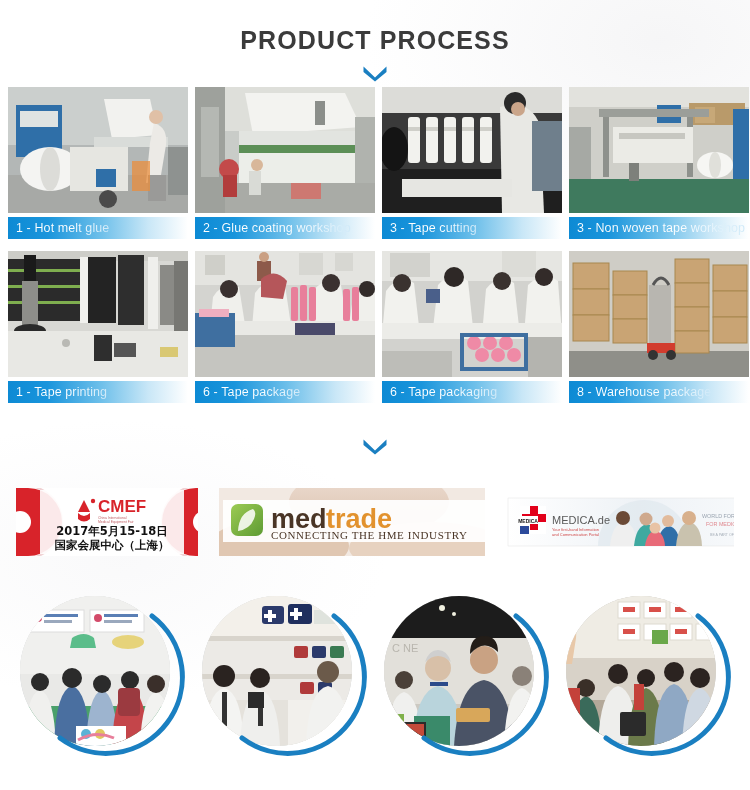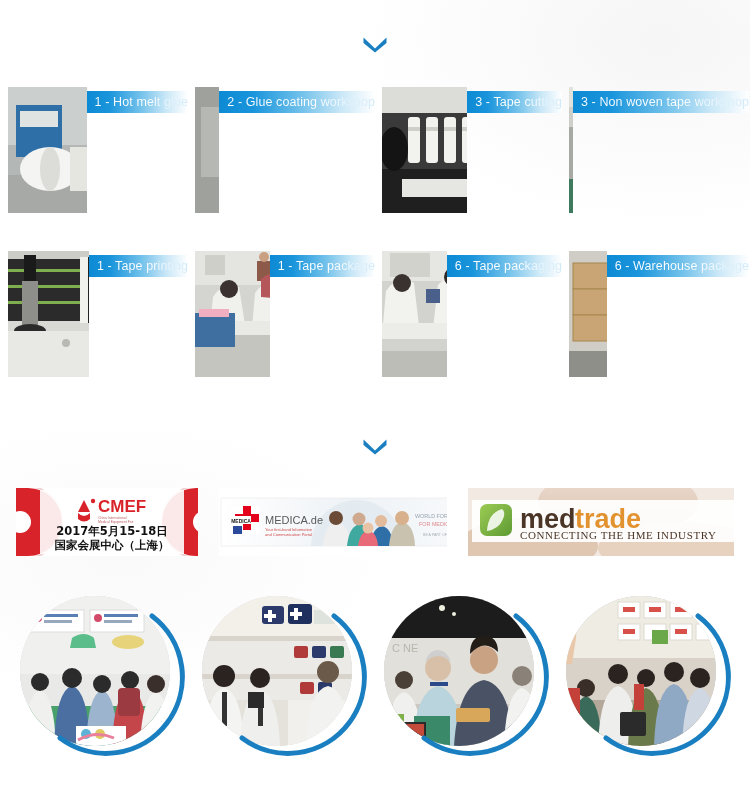--- a/index.html
+++ b/index.html
@@ -47,21 +47,21 @@
     width: 734px;
     display: flex;
     gap: 7px;
   }
   .grid-row-1 { top: 87px; }
   .grid-row-2 { top: 251px; }
 
   .tile {
     width: 180px;
     display: flex;
-    flex-direction: row;
+    flex-direction: column;
   }
 
   .photo {
     width: 180px;
     height: 126px;
     overflow: hidden;
     position: relative;
     background: #cfd3d6;
   }
   .photo svg { display: block; width: 180px; height: 126px; }
@@ -138,20 +138,21 @@
     height: 168px;
     pointer-events: none;
   }
 </style>
 </head>
 <body>
 
 <div class="page">
 
   <div style="position:absolute;top:26px;left:0;width:750px;">
+    <div class="section-title">PRODUCT PROCESS</div>
     <svg class="chevron" viewBox="0 0 26 18">
       <path d="M1.5 2.5 L13 13.5 L24.5 2.5 L24.5 8 L13 17.5 L1.5 8 Z" fill="#1a7fc1"></path>
     </svg>
   </div>
 
   <div class="grid grid-row-1">
 
     <div class="tile">
       <div class="photo">
         <svg viewBox="0 0 180 126" preserveAspectRatio="none">
@@ -328,21 +329,21 @@
             <rect x="157" y="36" width="7" height="34" rx="2"></rect>
           </g>
           <rect y="70" width="180" height="14" fill="#e9e9e5"></rect>
           <rect y="84" width="180" height="42" fill="#c5c5c0"></rect>
           <rect x="0" y="62" width="40" height="34" fill="#3f6fa0"></rect>
           <rect x="4" y="58" width="30" height="8" fill="#efafc0"></rect>
           <rect x="100" y="72" width="40" height="12" fill="#4a4a6a"></rect>
         </svg>
       </div>
       <div class="caption">
-        <span class="caption-text">1 - Tape package</span>
+        <span class="caption-text">6 - Tape package</span>
       </div>
     </div>
 
     <div class="tile">
       <div class="photo">
         <svg viewBox="0 0 180 126" preserveAspectRatio="none">
           <rect width="180" height="126" fill="#d2d2ce"></rect>
           <rect y="0" width="180" height="30" fill="#e6e6e2"></rect>
           <rect x="8" y="2" width="40" height="24" fill="#d2d2cd"></rect>
           <rect x="120" y="0" width="34" height="26" fill="#dcdcd7"></rect>
@@ -397,21 +398,21 @@
             <rect x="144" y="66" width="34" height="26"></rect>
           </g>
           <rect x="80" y="34" width="22" height="60" fill="#b8b6b0"></rect>
           <path d="M84 34 q8 -14 16 0" fill="none" stroke="#555" stroke-width="3"></path>
           <rect x="78" y="92" width="28" height="10" fill="#d23c2e"></rect>
           <circle cx="84" cy="104" r="5" fill="#333"></circle>
           <circle cx="102" cy="104" r="5" fill="#333"></circle>
         </svg>
       </div>
       <div class="caption">
-        <span class="caption-text">6 - Warehouse package</span>
+        <span class="caption-text">8 - Warehouse package</span>
       </div>
     </div>
   </div>
 
   <div style="position:absolute;top:428px;left:0;width:750px;">
     <svg class="chevron" viewBox="0 0 26 18">
       <path d="M1.5 2.5 L13 13.5 L24.5 2.5 L24.5 8 L13 17.5 L1.5 8 Z" fill="#1a7fc1"></path>
     </svg>
   </div>
 
@@ -438,62 +439,20 @@
         <g transform="translate(60,10)">
           <path d="M8 2 L14 14 L2 14 Z" fill="#d8232a"></path>
           <path d="M2 15 q6 6 12 0 l0 6 q-6 5 -12 0 z" fill="#d8232a"></path>
           <circle cx="17" cy="3" r="2.2" fill="#d8232a"></circle>
         </g>
         <text x="82" y="24" font-family="Liberation Sans, sans-serif" font-size="17" font-weight="bold" fill="#d8232a">CMEF</text>
         <text x="82" y="31" font-family="Liberation Sans, sans-serif" font-size="3.4" fill="#c2656a">China International</text>
         <text x="82" y="35" font-family="Liberation Sans, sans-serif" font-size="3.4" fill="#c2656a">Medical Equipment Fair</text>
         <text x="96" y="47" text-anchor="middle" font-family="DejaVu Sans, sans-serif" font-size="11.5" font-weight="bold" fill="#111111">2017年5月15-18日</text>
         <text x="96" y="61" text-anchor="middle" font-family="DejaVu Sans, sans-serif" font-size="11.5" font-weight="bold" fill="#111111">国家会展中心（上海）</text>
-      </svg>
-    </div>
-
-    <div class="banner" style="width:240px;height:68px;">
-      <svg viewBox="0 0 240 68" width="240" height="68">
-        <defs>
-          <linearGradient id="mg" x1="0" y1="0" x2="1" y2="0">
-            <stop offset="0%" stop-color="#ffffff"></stop>
-              <stop offset="55%" stop-color="#eef2f6"></stop>
-              <stop offset="100%" stop-color="#f7f9fb"></stop>
-          </linearGradient>
-        </defs>
-        <rect width="240" height="68" fill="#ffffff"></rect>
-        <rect x="2" y="10" width="236" height="48" fill="url(#mg)" stroke="#e3e3e3" stroke-width="0.5"></rect>
-        <path d="M92 58 a46 46 0 0 1 92 0 z" fill="#dfe8ee" opacity="0.7"></path>
-
-        <g>
-          <rect x="14" y="18" width="26" height="28" fill="#ffffff"></rect>
-          <path d="M24 18 h8 v8 h8 v8 h-8 v8 h-8 v-8 h-8 v-8 h8 z" fill="#e2001a"></path>
-          <rect x="12" y="28" width="20" height="8" fill="#ffffff"></rect>
-          <text x="22" y="34.5" text-anchor="middle" font-family="Liberation Sans, sans-serif" font-size="5" font-weight="bold" fill="#1a1a1a">MEDICA</text>
-          <rect x="14" y="38" width="9" height="8" fill="#2b4a9b"></rect>
-        </g>
-        <text x="46" y="36" font-family="Liberation Sans, sans-serif" font-size="11" fill="#5a5a5a">MEDICA.de</text>
-        <text x="46" y="43" font-family="Liberation Sans, sans-serif" font-size="4" fill="#d04a4a">Your first-hand Information</text>
-        <text x="46" y="48" font-family="Liberation Sans, sans-serif" font-size="4" fill="#d04a4a">and Communication Portal</text>
-
-        <g>
-          <path d="M104 58 q2 -22 14 -24 q12 2 13 24 z" fill="#efefef"></path>
-          <circle cx="117" cy="30" r="7" fill="#6b4a36"></circle>
-          <path d="M128 58 q2 -20 13 -22 q11 2 12 22 z" fill="#3fa9a0"></path>
-          <circle cx="140" cy="31" r="6.5" fill="#cfa98d"></circle>
-          <path d="M151 58 q2 -18 12 -20 q10 2 11 20 z" fill="#2f6fa8"></path>
-          <circle cx="162" cy="33" r="6" fill="#e2bb9c"></circle>
-          <path d="M170 58 q2 -22 13 -24 q12 2 13 24 z" fill="#c9c2ae"></path>
-          <circle cx="183" cy="30" r="7" fill="#d8b08c"></circle>
-          <path d="M139 58 q2 -14 10 -15 q9 1 10 15 z" fill="#e86a78"></path>
-          <circle cx="149" cy="40" r="5.5" fill="#e8c3a5"></circle>
-        </g>
-        <text x="196" y="30" font-family="Liberation Sans, sans-serif" font-size="5.4" fill="#9aa4b0">WORLD FORUM</text>
-        <text x="200" y="38" font-family="Liberation Sans, sans-serif" font-size="5.4" fill="#e08a90">FOR MEDICINE</text>
-        <text x="204" y="48" font-family="Liberation Sans, sans-serif" font-size="3.6" fill="#a8b0ba">BE A PART OF IT!</text>
       </svg>
     </div>
 
     <div class="banner" style="width:280px;height:68px;">
       <svg viewBox="0 0 280 68" width="280" height="68">
         <defs>
           <linearGradient id="skin" x1="0" y1="0" x2="0" y2="1">
             <stop offset="0%" stop-color="#efe0d6"></stop>
               <stop offset="100%" stop-color="#d8bda8"></stop>
           </linearGradient>
@@ -505,20 +464,62 @@
         <rect width="280" height="68" fill="#f2e9e2"></rect>
         <ellipse cx="150" cy="14" rx="80" ry="34" fill="url(#skin)"></ellipse>
         <ellipse cx="60" cy="58" rx="70" ry="28" fill="#e0c7b2"></ellipse>
         <ellipse cx="210" cy="60" rx="80" ry="26" fill="#e7d2c0"></ellipse>
         <rect x="4" y="12" width="272" height="42" fill="#ffffff" opacity="0.93"></rect>
         <rect x="12" y="16" width="32" height="32" rx="7" fill="url(#leafg)"></rect>
         <path d="M34 21 q-14 4 -15 22 q12 -2 16 -12 q3 -7 -1 -10 z" fill="#ffffff" opacity="0.85"></path>
         <text x="52" y="40" font-family="Liberation Sans, sans-serif" font-size="27" font-weight="bold" fill="#4a3526">med</text>
         <text x="107" y="40" font-family="Liberation Sans, sans-serif" font-size="27" font-weight="bold" fill="#e2922e">trade</text>
         <text x="52" y="51" font-family="Liberation Serif, serif" font-size="11" letter-spacing="0.6" fill="#4a3526">CONNECTING THE HME INDUSTRY</text>
+      </svg>
+    </div>
+
+    <div class="banner" style="width:240px;height:68px;">
+      <svg viewBox="0 0 240 68" width="240" height="68">
+        <defs>
+          <linearGradient id="mg" x1="0" y1="0" x2="1" y2="0">
+            <stop offset="0%" stop-color="#ffffff"></stop>
+              <stop offset="55%" stop-color="#eef2f6"></stop>
+              <stop offset="100%" stop-color="#f7f9fb"></stop>
+          </linearGradient>
+        </defs>
+        <rect width="240" height="68" fill="#ffffff"></rect>
+        <rect x="2" y="10" width="236" height="48" fill="url(#mg)" stroke="#e3e3e3" stroke-width="0.5"></rect>
+        <path d="M92 58 a46 46 0 0 1 92 0 z" fill="#dfe8ee" opacity="0.7"></path>
+
+        <g>
+          <rect x="14" y="18" width="26" height="28" fill="#ffffff"></rect>
+          <path d="M24 18 h8 v8 h8 v8 h-8 v8 h-8 v-8 h-8 v-8 h8 z" fill="#e2001a"></path>
+          <rect x="12" y="28" width="20" height="8" fill="#ffffff"></rect>
+          <text x="22" y="34.5" text-anchor="middle" font-family="Liberation Sans, sans-serif" font-size="5" font-weight="bold" fill="#1a1a1a">MEDICA</text>
+          <rect x="14" y="38" width="9" height="8" fill="#2b4a9b"></rect>
+        </g>
+        <text x="46" y="36" font-family="Liberation Sans, sans-serif" font-size="11" fill="#5a5a5a">MEDICA.de</text>
+        <text x="46" y="43" font-family="Liberation Sans, sans-serif" font-size="4" fill="#d04a4a">Your first-hand Information</text>
+        <text x="46" y="48" font-family="Liberation Sans, sans-serif" font-size="4" fill="#d04a4a">and Communication Portal</text>
+
+        <g>
+          <path d="M104 58 q2 -22 14 -24 q12 2 13 24 z" fill="#efefef"></path>
+          <circle cx="117" cy="30" r="7" fill="#6b4a36"></circle>
+          <path d="M128 58 q2 -20 13 -22 q11 2 12 22 z" fill="#3fa9a0"></path>
+          <circle cx="140" cy="31" r="6.5" fill="#cfa98d"></circle>
+          <path d="M151 58 q2 -18 12 -20 q10 2 11 20 z" fill="#2f6fa8"></path>
+          <circle cx="162" cy="33" r="6" fill="#e2bb9c"></circle>
+          <path d="M170 58 q2 -22 13 -24 q12 2 13 24 z" fill="#c9c2ae"></path>
+          <circle cx="183" cy="30" r="7" fill="#d8b08c"></circle>
+          <path d="M139 58 q2 -14 10 -15 q9 1 10 15 z" fill="#e86a78"></path>
+          <circle cx="149" cy="40" r="5.5" fill="#e8c3a5"></circle>
+        </g>
+        <text x="196" y="30" font-family="Liberation Sans, sans-serif" font-size="5.4" fill="#9aa4b0">WORLD FORUM</text>
+        <text x="200" y="38" font-family="Liberation Sans, sans-serif" font-size="5.4" fill="#e08a90">FOR MEDICINE</text>
+        <text x="204" y="48" font-family="Liberation Sans, sans-serif" font-size="3.6" fill="#a8b0ba">BE A PART OF IT!</text>
       </svg>
     </div>
   </div>
 
   <div class="circle-row">
 
     <div class="circle-wrap">
       <div class="circle-photo">
         <svg viewBox="0 0 150 150" preserveAspectRatio="none">
           <rect width="150" height="150" fill="#e9e9e7"></rect>

